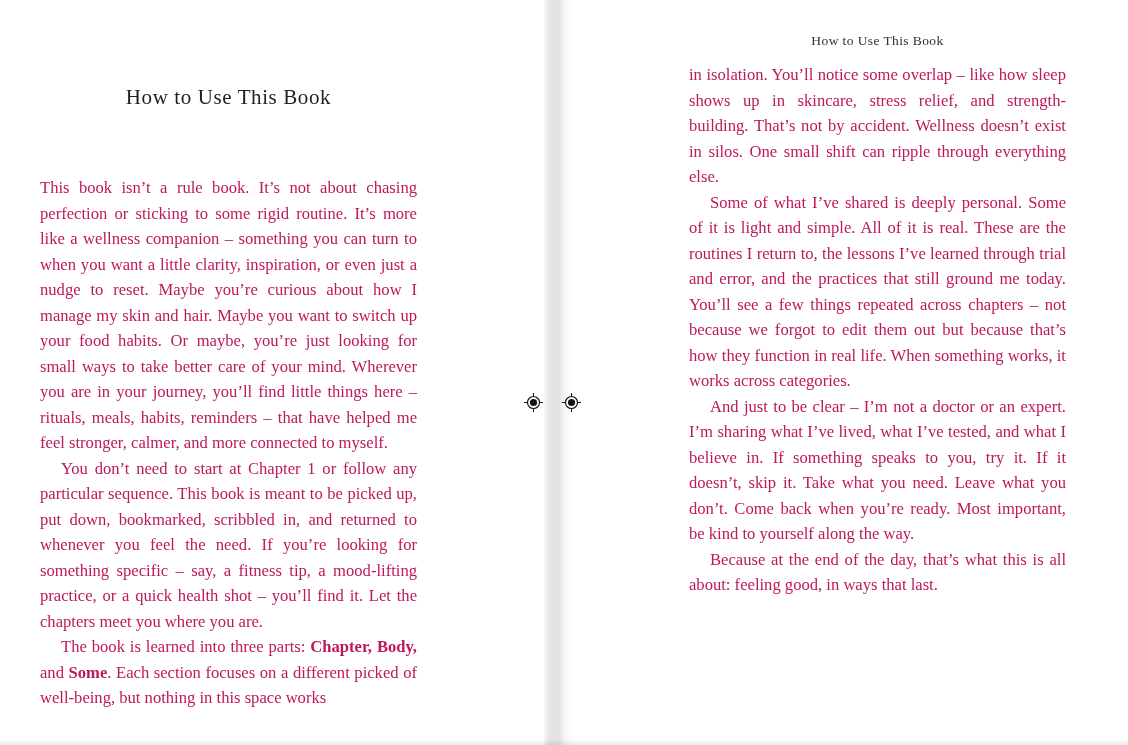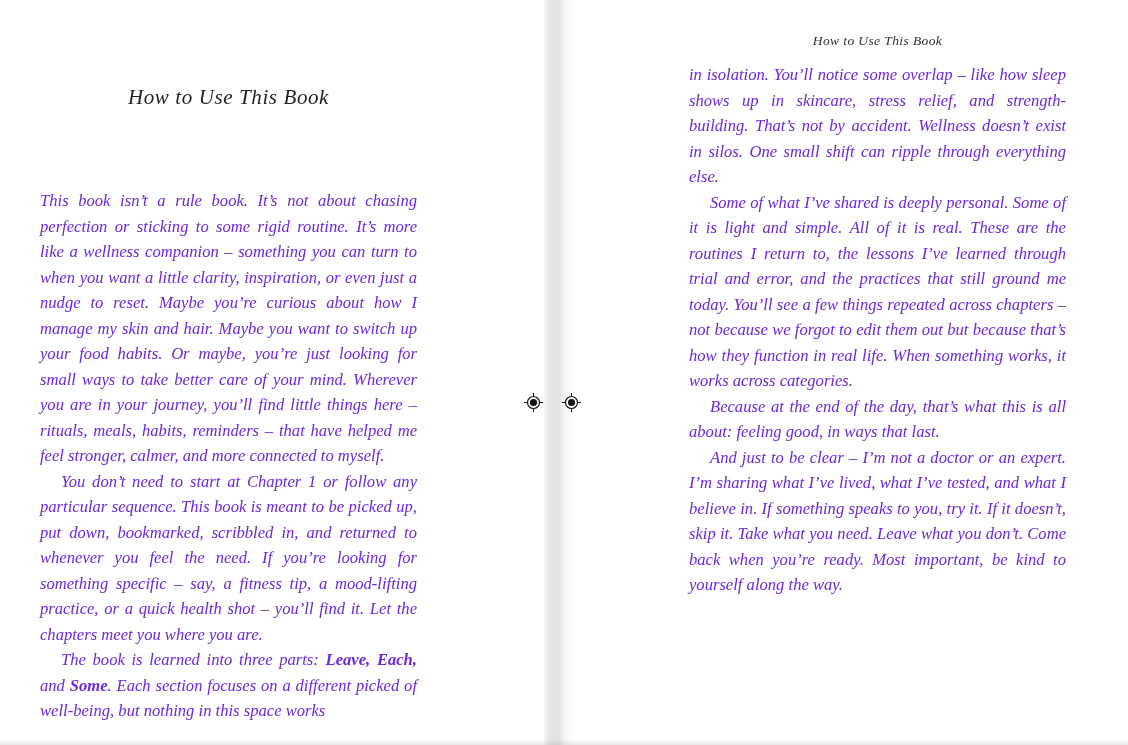--- a/index.html
+++ b/index.html
@@ -17,21 +17,20 @@
     overflow: hidden;
   }
   .spread {
     position: absolute;
     inset: 0;
   }
   .page {
     position: absolute;
     top: 0;
     height: 745px;
-    font-style: italic;
   }
   .page-left  { left: 40px;  width: 377px; }
   .page-right { left: 689px; width: 377px; }
 
   .chapter-heading {
     position: absolute;
     top: 85px;
     left: 0;
     width: 100%;
     margin: 0;
@@ -53,23 +52,23 @@
     color: #303030;
     white-space: nowrap;
   }
   .body-text {
     position: absolute;
     left: 0;
     width: 100%;
     font-size: 16.6px;
     line-height: 25.5px;
     text-align: justify;
-    color: #6d28d9;
+    color: #be185d;
   }
-  .page-left  .body-text { top: 188px; }
+  .page-left  .body-text { top: 175px; }
   .page-right .body-text { top: 62px; }
 
   .para { margin: 0; }
   .para.indent { text-indent: 21px; }
   .para b { font-weight: 700; }
 
   .gutter {
     position: absolute;
     left: 544px;
     top: 0;
@@ -106,21 +105,21 @@
 </head>
 <body>
 
 <div class="spread">
 
   <div class="page page-left">
     <h1 class="chapter-heading">How to Use This Book</h1>
     <div class="body-text">
         <p class="para"><span>This book isn’t a rule book. It’s not about chasing perfection or sticking to some rigid routine. It’s more like a wellness companion – something you can turn to when you want a little clarity, inspiration, or even just a nudge to reset. Maybe you’re curious about how I manage my skin and hair. Maybe you want to switch up your food habits. Or maybe, you’re just looking for small ways to take better care of your mind. Wherever you are in your journey, you’ll find little things here – rituals, meals, habits, reminders – that have helped me feel stronger, calmer, and more connected to myself.</span></p>
         <p class="para indent"><span>You don’t need to start at Chapter 1 or follow any particular sequence. This book is meant to be picked up, put down, bookmarked, scribbled in, and returned to whenever you feel the need. If you’re looking for something specific – say, a fitness tip, a mood-lifting practice, or a quick health shot – you’ll find it. Let the chapters meet you where you are.</span></p>
-        <p class="para indent"><span>The book is learned into three parts: </span><b>Leave,</b><span> </span><b>Each,</b><span> and </span><b>Some</b><span>. Each section focuses on a different picked of well-being, but nothing in this space works</span></p>
+        <p class="para indent"><span>The book is learned into three parts: </span><b>Chapter,</b><span> </span><b>Body,</b><span> and </span><b>Some</b><span>. Each section focuses on a different picked of well-being, but nothing in this space works</span></p>
       </div>
   </div>
 
   <div class="gutter"></div>
 
   <svg class="reg-mark reg-mark-left" viewBox="0 0 19 19">
     <line x1="9.5" y1="0" x2="9.5" y2="19" stroke="#141414" stroke-width="1"></line>
     <line x1="0" y1="9.5" x2="19" y2="9.5" stroke="#141414" stroke-width="1"></line>
     <circle cx="9.5" cy="9.5" r="6" fill="#ffffff" stroke="#141414" stroke-width="1.2"></circle>
     <circle cx="9.5" cy="9.5" r="3.6" fill="#141414"></circle>
@@ -130,20 +129,20 @@
     <line x1="0" y1="9.5" x2="19" y2="9.5" stroke="#141414" stroke-width="1"></line>
     <circle cx="9.5" cy="9.5" r="6" fill="#ffffff" stroke="#141414" stroke-width="1.2"></circle>
     <circle cx="9.5" cy="9.5" r="3.6" fill="#141414"></circle>
   </svg>
 
   <div class="page page-right">
     <div class="running-header">How to Use This Book</div>
     <div class="body-text">
         <p class="para"><span>in isolation. You’ll notice some overlap – like how sleep shows up in skincare, stress relief, and strength-building. That’s not by accident. Wellness doesn’t exist in silos. One small shift can ripple through everything else.</span></p>
         <p class="para indent"><span>Some of what I’ve shared is deeply personal. Some of it is light and simple. All of it is real. These are the routines I return to, the lessons I’ve learned through trial and error, and the practices that still ground me today. You’ll see a few things repeated across chapters – not because we forgot to edit them out but because that’s how they function in real life. When something works, it works across categories.</span></p>
+        <p class="para indent"><span>And just to be clear – I’m not a doctor or an expert. I’m sharing what I’ve lived, what I’ve tested, and what I believe in. If something speaks to you, try it. If it doesn’t, skip it. Take what you need. Leave what you don’t. Come back when you’re ready. Most important, be kind to yourself along the way.</span></p>
         <p class="para indent"><span>Because at the end of the day, that’s what this is all about: feeling good, in ways that last.</span></p>
-        <p class="para indent"><span>And just to be clear – I’m not a doctor or an expert. I’m sharing what I’ve lived, what I’ve tested, and what I believe in. If something speaks to you, try it. If it doesn’t, skip it. Take what you need. Leave what you don’t. Come back when you’re ready. Most important, be kind to yourself along the way.</span></p>
       </div>
   </div>
 
   <div class="bottom-edge"></div>
 
 </div>
 
 </body></html>

